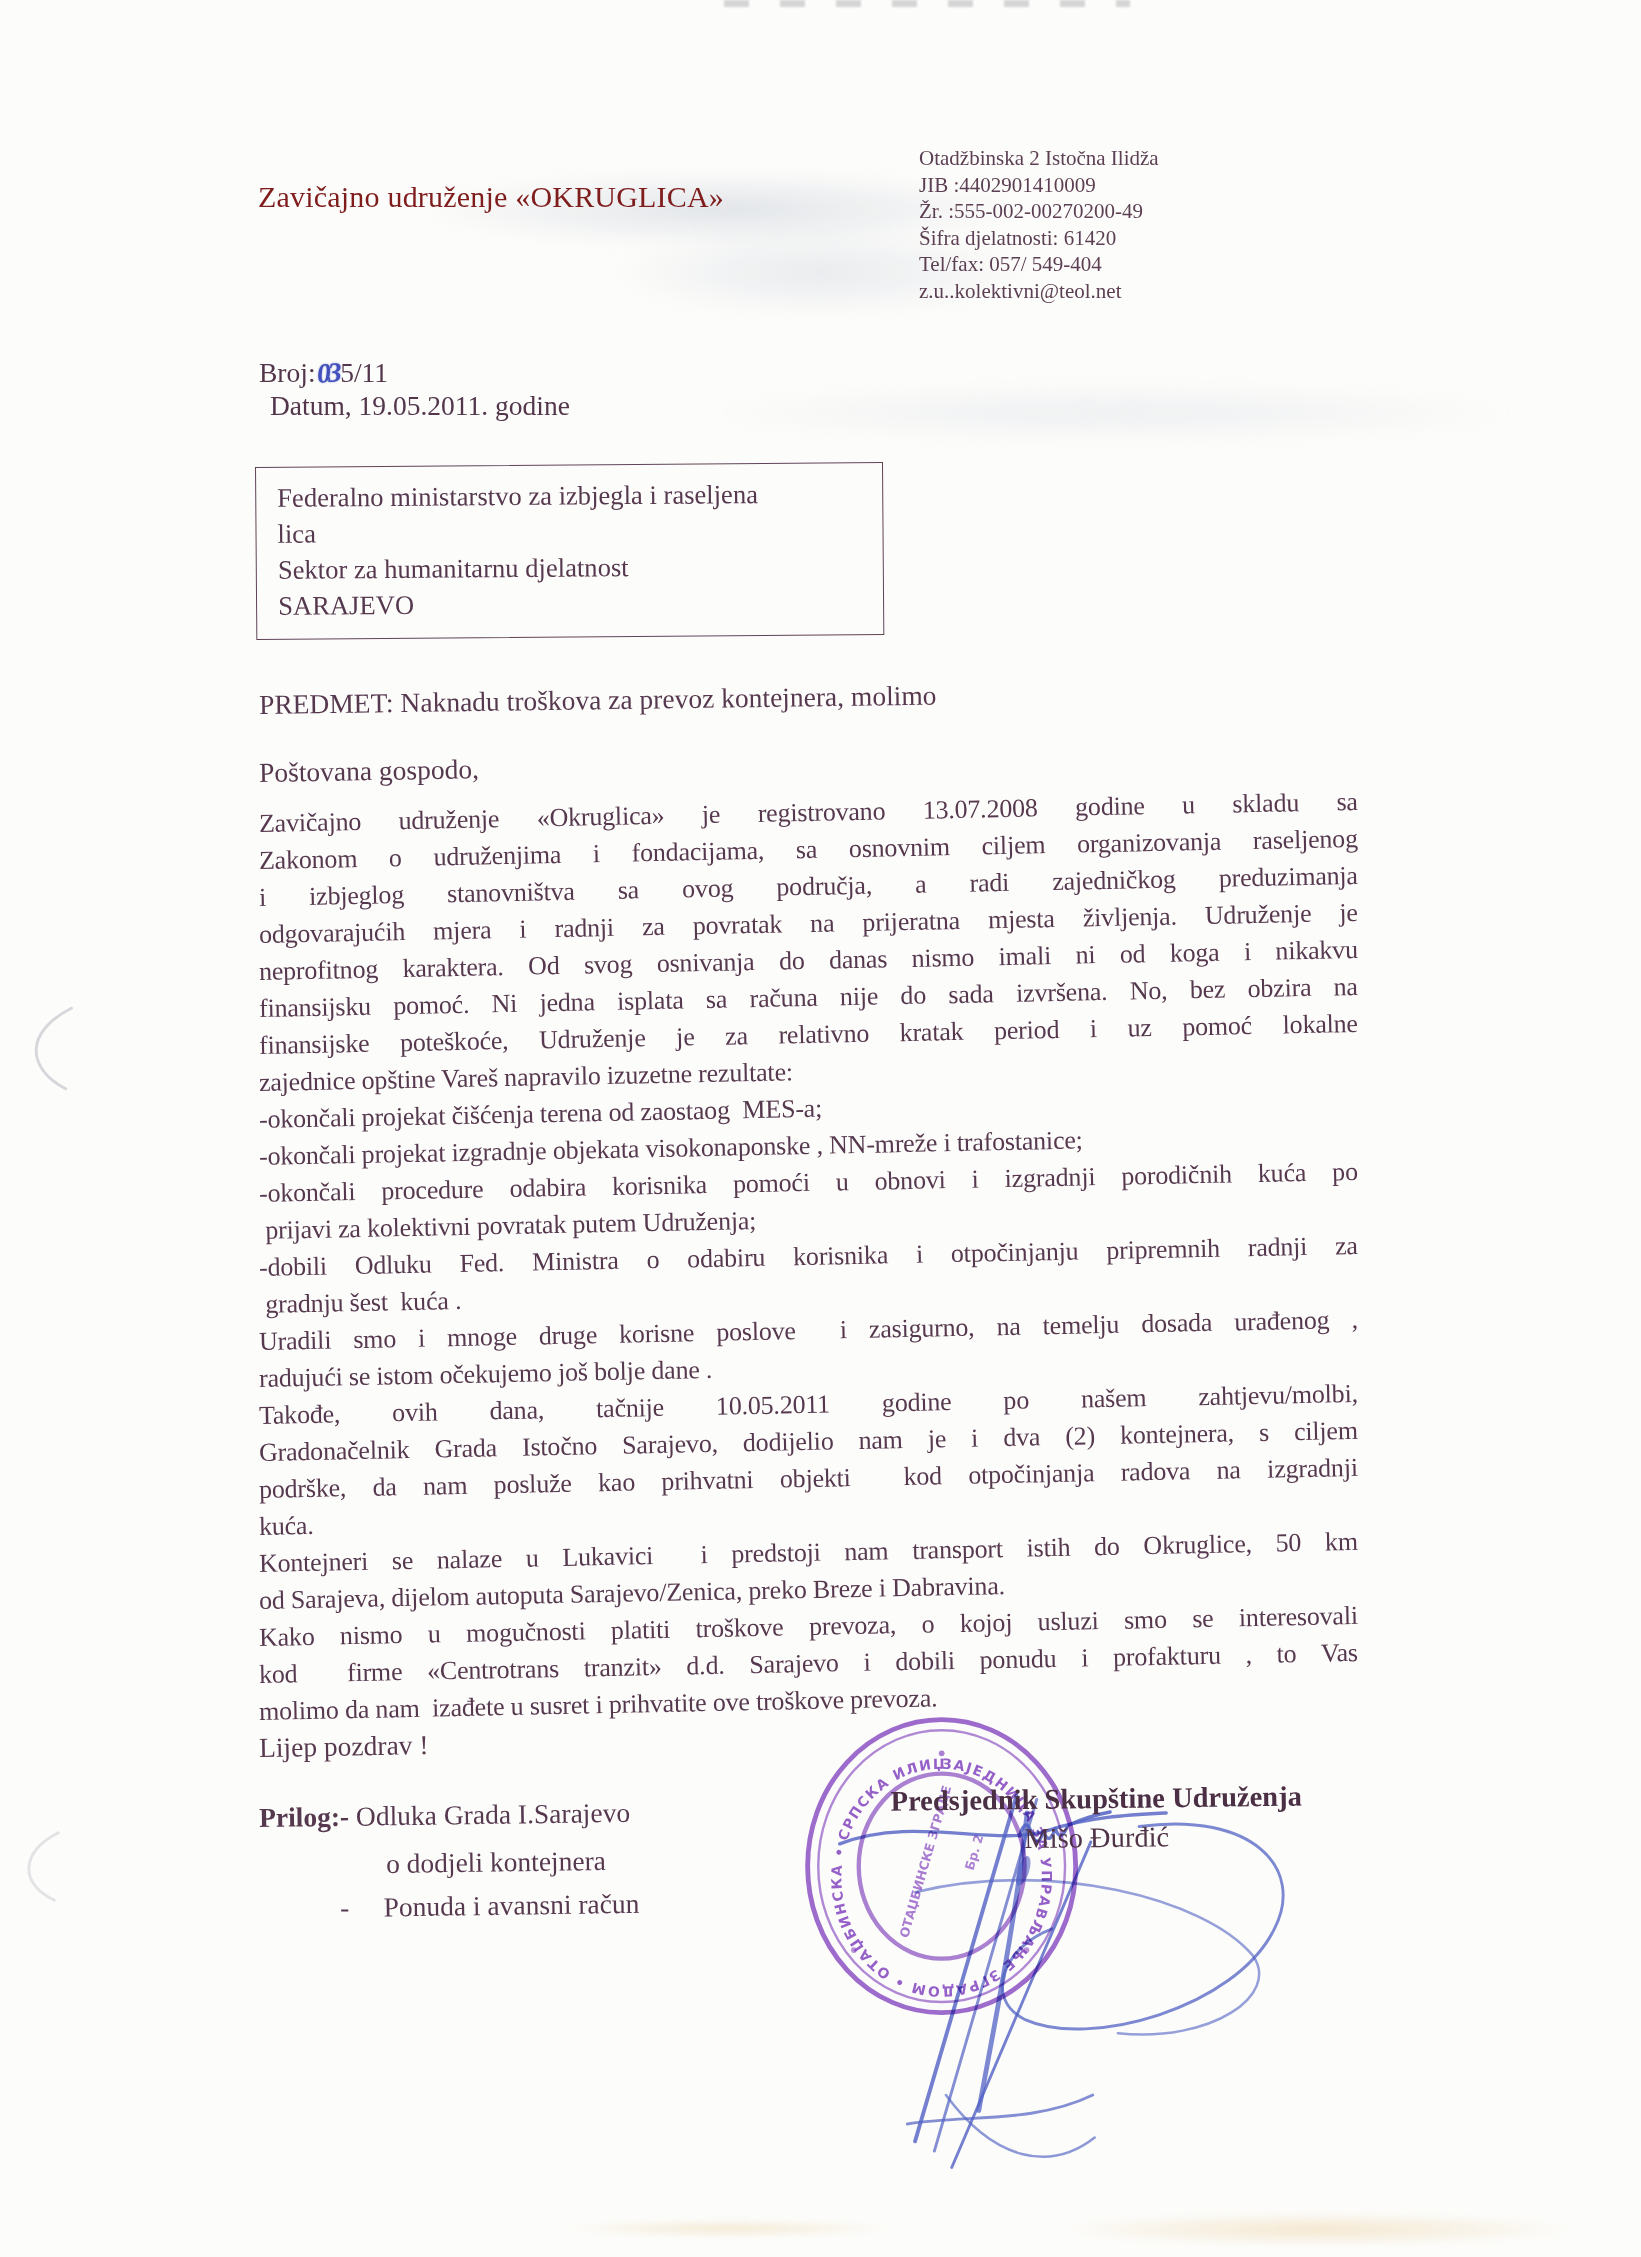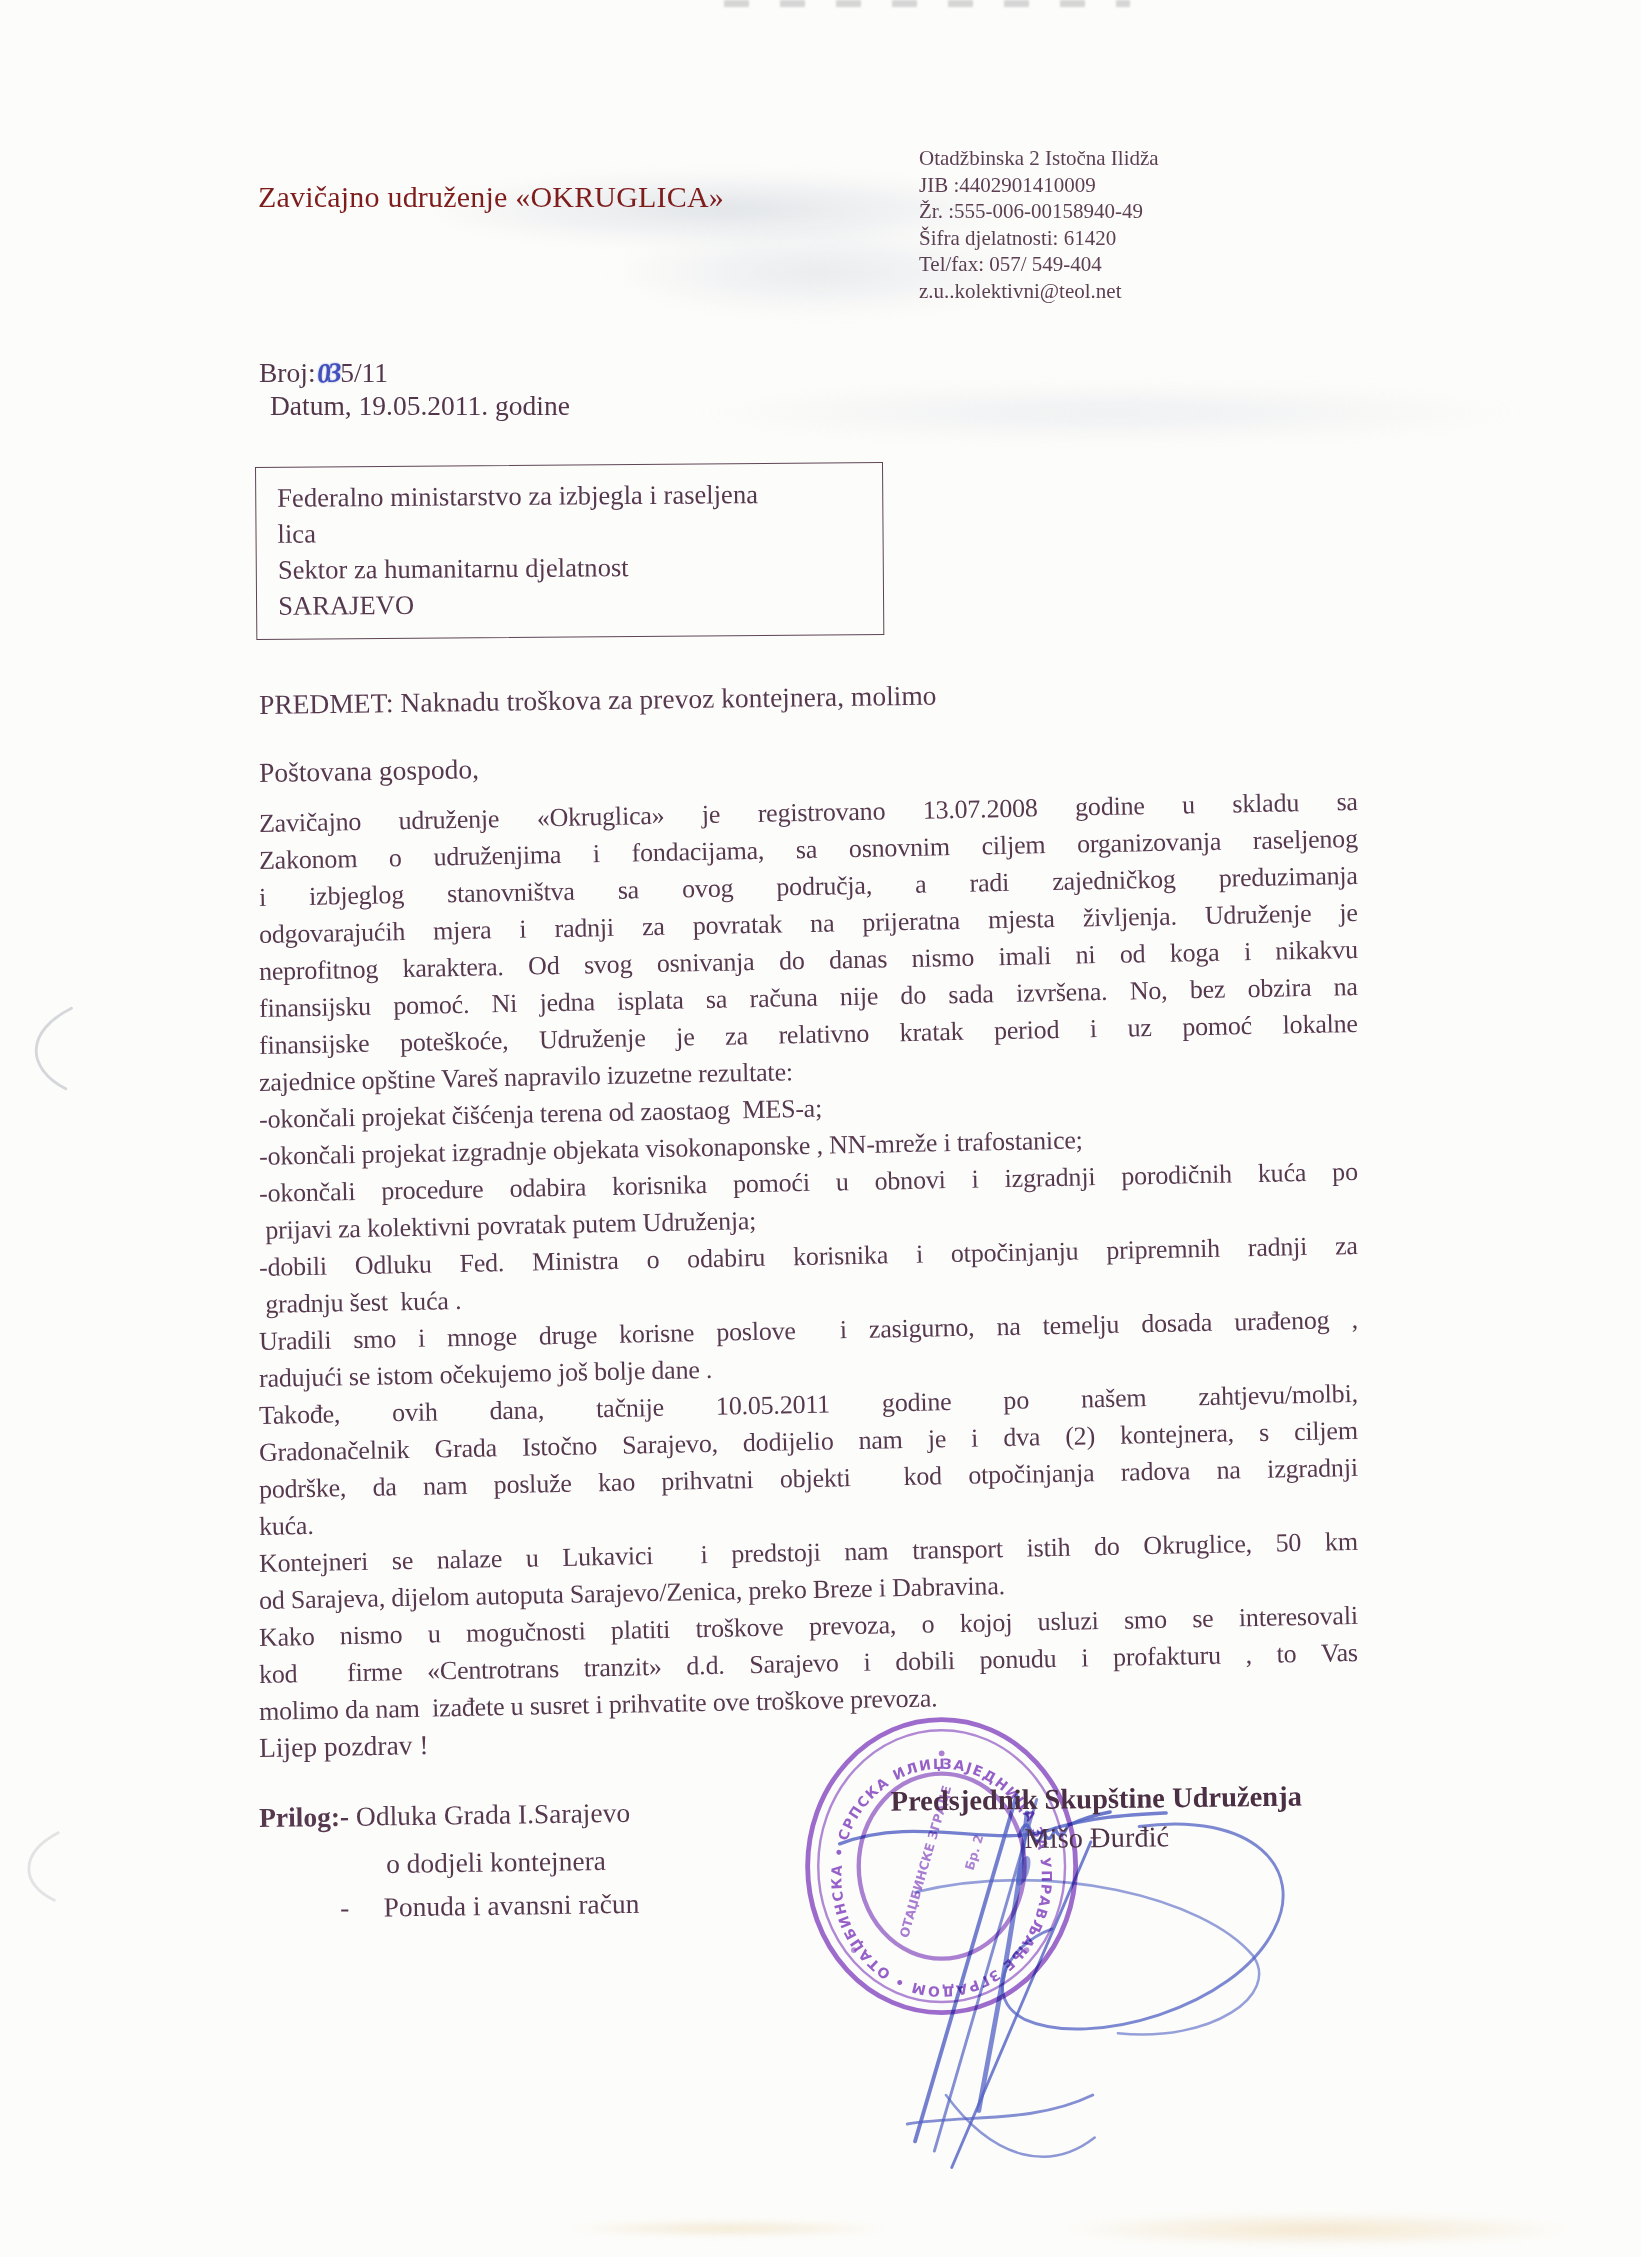--- a/index.html
+++ b/index.html
@@ -66,21 +66,21 @@
     <path d="M62,6 C14,30 14,68 56,90" fill="none" stroke="rgba(150,156,168,.38)" stroke-width="3" stroke-linecap="round"></path>
   </svg>
   <svg class="arcmark" style="left:7.7px;top:1828px;" width="62" height="77" viewBox="0 0 64 80">
     <path d="M52,5 C12,26 12,58 48,75" fill="none" stroke="rgba(150,156,168,.26)" stroke-width="3" stroke-linecap="round"></path>
   </svg>
 
   <div class="org-name">Zavičajno udruženje «OKRUGLICA»</div>
   <div class="contact">
       <div class="cline">Otadžbinska 2 Istočna Ilidža</div>
       <div class="cline">JIB  :4402901410009</div>
-      <div class="cline">Žr. :555-006-00158940-49</div>
+      <div class="cline">Žr. :555-002-00270200-49</div>
       <div class="cline">Šifra djelatnosti: 61420</div>
       <div class="cline">Tel/fax: 057/ 549-404</div>
       <div class="cline">z.u..kolektivni@teol.net</div>
     </div>
 
   <div class="refline broj"><span>Broj:</span><span class="hand-ink">03</span><span>5/11</span></div>
   <div class="refline datum">Datum, 19.05.2011. godine</div>
 
   <div class="recipient">
       <div class="rline">Federalno ministarstvo za izbjegla i raseljena</div>

